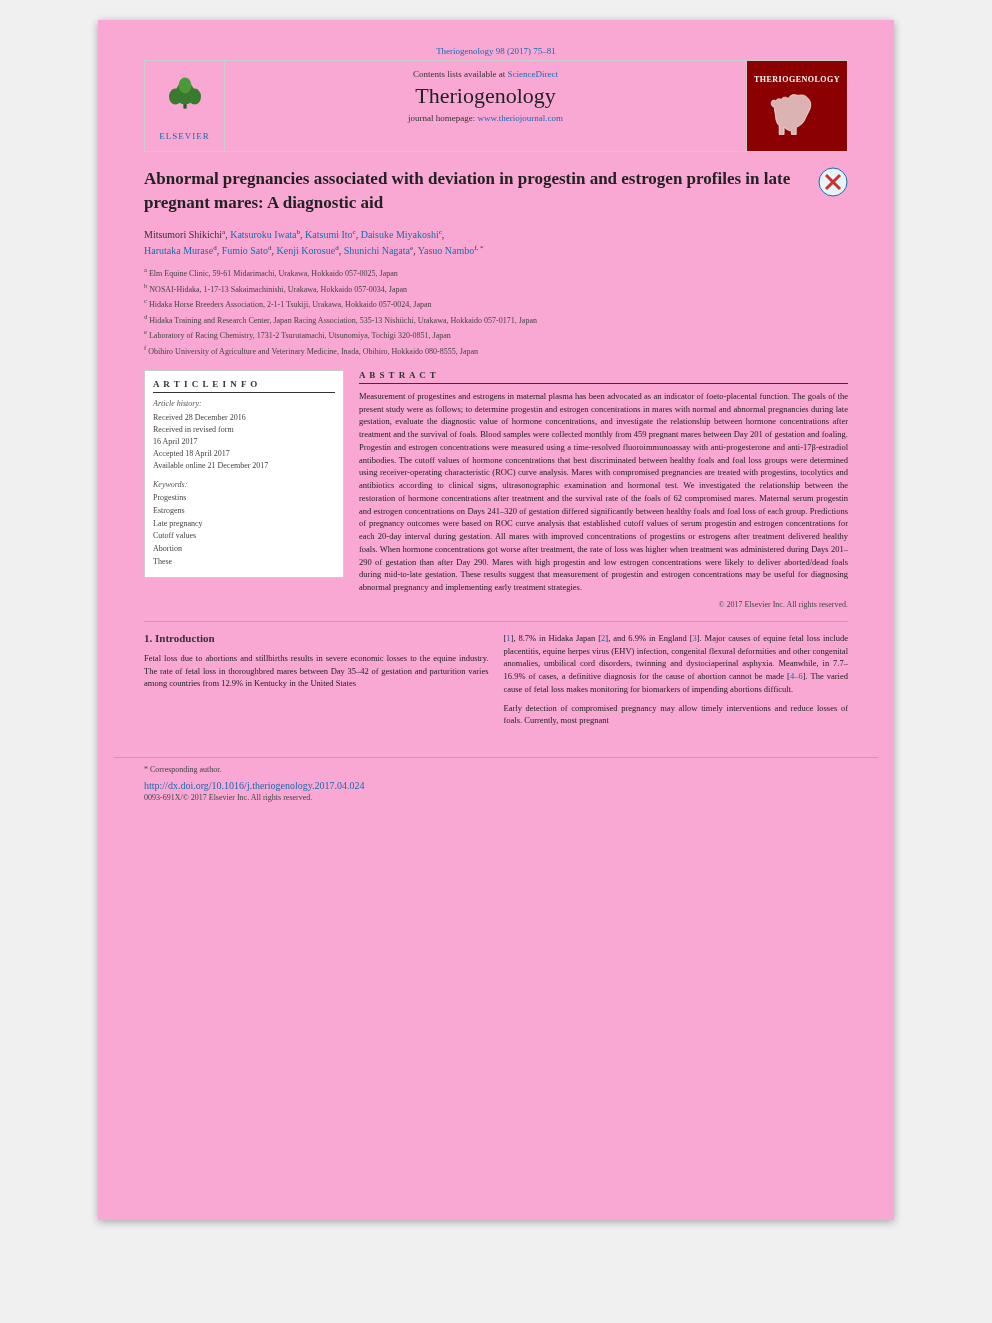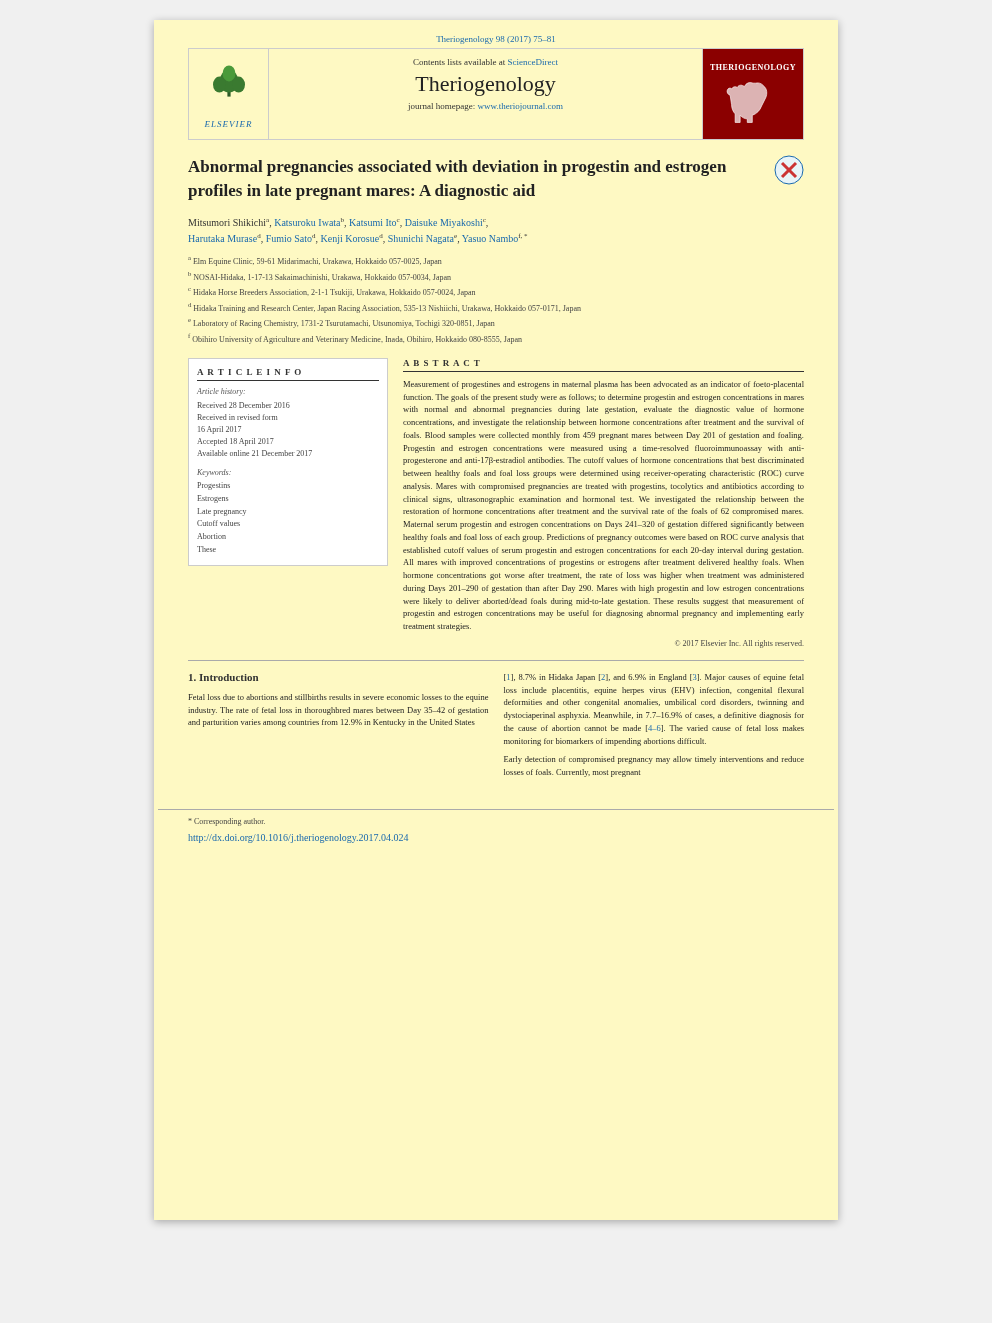--- a/index.html
+++ b/index.html
@@ -4,24 +4,24 @@
   <style>
     * { margin: 0; padding: 0; box-sizing: border-box; }
     body {
       background: #f0f0f0;
       font-family: 'Times New Roman', Times, serif;
       display: flex;
       justify-content: center;
       padding: 20px;
     }
     .page {
-      background: #fef9c3;
-      width: 684px;
+      background: #f9a8d4;
+      width: 796px;
       min-height: 1200px;
-      padding: 4px;
+      padding: 16px;
       box-shadow: 0 2px 8px rgba(0,0,0,0.3);
       position: relative;
     }
     
     .journal-header {
       padding: 10px 30px 0 30px;
       border-bottom: none;
     }
     .top-link {
       text-align: center;
@@ -48,21 +48,20 @@
       flex-direction: column;
       align-items: center;
     }
     .elsevier-tree {
       width: 50px;
       height: 40px;
     }
     .elsevier-text {
       font-size: 9px;
       color: #1a6aad;
-      font-style: italic;
       margin-top: 20px;
       letter-spacing: 1px;
     }
     .header-center {
       flex: 1;
       padding: 8px 10px;
       text-align: center;
       border-right: 1px solid #ccc;
     }
     .contents-line {
@@ -408,14 +407,15 @@
         </div>
       </div>
     </div>
   </div>
 
   <div class="page-footer">
     <div class="footer-note">
       * Corresponding author.
     </div>
     <div class="footer-doi">http://dx.doi.org/10.1016/j.theriogenology.2017.04.024</div>
+    <div class="footer-issn">0093-691X/© 2017 Elsevier Inc. All rights reserved.</div>
   </div>
 </div>
 
 </body></html>

